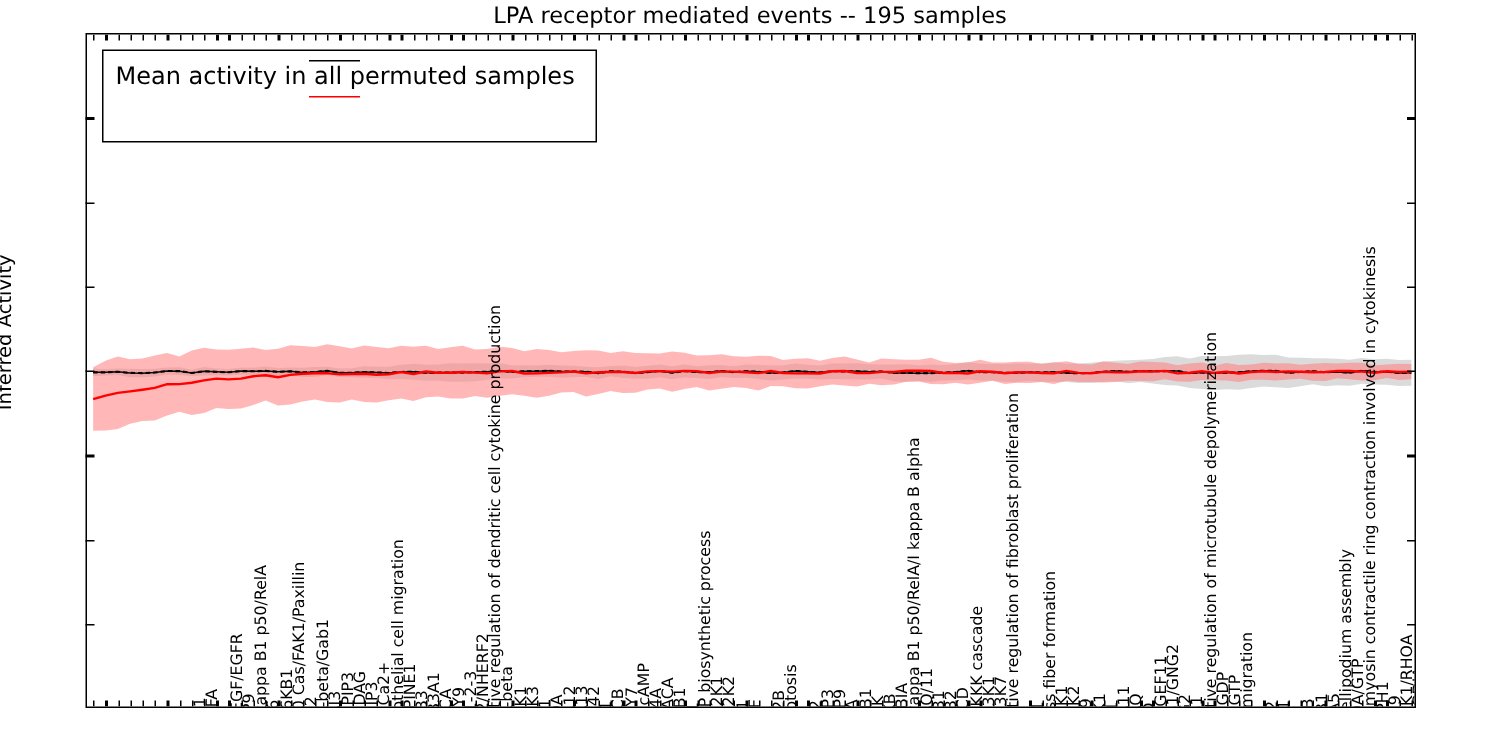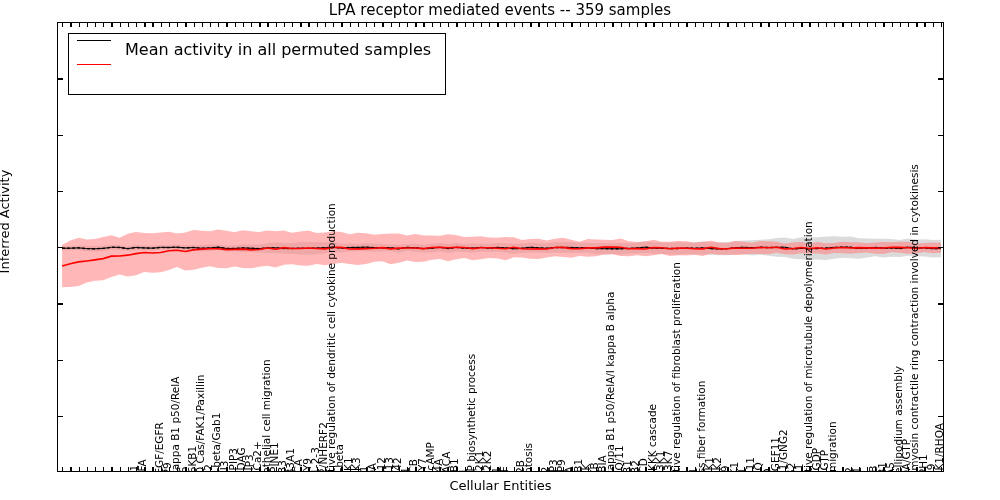--- a/index.html
+++ b/index.html
@@ -36,34 +36,33 @@
             transform:rotate(-90deg);white-space:nowrap;
             font-size:10.5px;line-height:10.5px;color:#000;}
 
   
   #plotsvg{position:absolute;left:0;top:0;}
 
   
   #legend{position:absolute;left:10px;top:10px;
           border:1.3px solid #000;background:#fff;
           padding:6px 14px 6px 8px;}
-  .legrow{display:flex;align-items:flex-start;height:24px;}
+  .legrow{display:flex;align-items:center;height:24px;flex-direction:column;}
   .legline{width:34px;height:0;border-top:1.6px solid #000;margin-right:14px;}
   .legline.red{border-top-color:#ff0000;}
   .legtext{font-size:16px;color:#000;white-space:nowrap;}
 </style>
 </head>
 <body>
 
 <div id="fig">
 
-  <div id="title">LPA receptor mediated events -- 359 samples</div>
+  <div id="title">LPA receptor mediated events -- 195 samples</div>
 
   <div id="ylabel">Inferred Activity</div>
-  <div id="xlabel">Cellular Entities</div>
 
   <div id="axes">
     <svg id="plotsvg" width="887" height="450">
       <g id="bands">
           <path d="M 4.106481481481482 222.68056346301654 L 12.319444444444446 223.18674727439657 L 20.53240740740741 222.72113921957236 L 28.745370370370374 222.7710666742484 L 36.958333333333336 223.08191073777826 L 45.1712962962963 222.79223574222607 L 53.38425925925927 221.96352976024625 L 61.59722222222223 221.88852968674655 L 69.81018518518519 223.50851865971688 L 78.02314814814815 221.71246369339661 L 86.23611111111111 222.6084180244863 L 94.44907407407408 222.93175911697506 L 102.66203703703705 222.06241144226206 L 110.87500000000001 222.2180715808664 L 119.08796296296298 221.4079334040872 L 127.30092592592594 222.34115450842467 L 135.5138888888889 222.04706318615766 L 143.72685185185188 222.1522539200138 L 151.93981481481484 221.6228357782327 L 160.1527777777778 221.52461173394275 L 168.36574074074076 222.6901607351617 L 176.57870370370372 222.4169488959932 L 184.79166666666669 221.12986729202765 L 193.00462962962965 221.57397963140522 L 201.2175925925926 221.43123722627507 L 209.43055555555557 220.17659387539533 L 217.64351851851853 219.55470745843922 L 225.8564814814815 220.23714665388235 L 234.06944444444446 219.96660977545068 L 242.28240740740742 219.08406191940597 L 250.49537037037038 219.2582168435196 L 258.70833333333337 219.09447629558534 L 266.9212962962963 219.3210012947318 L 275.1342592592593 219.00318144792476 L 283.34722222222223 220.65219636806975 L 291.5601851851852 220.58014422137163 L 299.77314814814815 220.69011630742622 L 307.98611111111114 220.2468290909445 L 316.1990740740741 220.5904000307664 L 324.41203703703707 220.89909659374987 L 332.62500000000006 221.4999533011249 L 340.837962962963 221.78010586209683 L 349.050925925926 221.01053512552733 L 357.2638888888889 220.7146033881257 L 365.4768518518519 221.74486080525037 L 373.68981481481484 220.79922953129082 L 381.9027777777778 220.00703841952873 L 390.11574074074076 221.09697149777074 L 398.32870370370375 220.03002062214637 L 406.5416666666667 221.08643817754827 L 414.7546296296297 220.52792030011105 L 422.9675925925926 220.40277361404387 L 431.1805555555556 221.20432793468552 L 439.39351851851853 220.03813287323612 L 447.6064814814815 220.170803205898 L 455.81944444444446 220.7399220785272 L 464.03240740740745 220.54572643498017 L 472.24537037037044 219.3906993324956 L 480.45833333333337 220.20753956505476 L 488.67129629629636 220.61628239869168 L 496.8842592592593 219.32390570772858 L 505.0972222222223 219.3250819226389 L 513.3101851851852 219.16786684570977 L 521.5231481481482 219.76548103887077 L 529.7361111111112 219.98288438169956 L 537.9490740740741 220.0726872925999 L 546.1620370370371 219.87123463725274 L 554.375 220.57396435700198 L 562.587962962963 220.0329073303974 L 570.800925925926 220.26919436923254 L 579.0138888888889 219.63761331205578 L 587.2268518518518 218.35478217292166 L 595.4398148148149 219.5025715606193 L 603.6527777777778 219.58409313982824 L 611.8657407407408 219.7251790550903 L 620.0787037037038 219.30571675715183 L 628.2916666666667 219.4845639267674 L 636.5046296296297 219.12921735782365 L 644.7175925925926 218.506530613383 L 652.9305555555557 219.57142986333352 L 661.1435185185186 219.40054675355552 L 669.3564814814815 218.90288535204704 L 677.5694444444445 218.06437939729705 L 685.7824074074075 217.5518808073056 L 693.9953703703704 217.24420399670302 L 702.2083333333334 216.8352249636135 L 710.4212962962963 216.3615041620702 L 718.6342592592594 215.06298211223043 L 726.8472222222223 214.44840350763602 L 735.0601851851852 215.99773978350632 L 743.2731481481483 214.25039923279505 L 751.4861111111112 214.53360671238107 L 759.6990740740741 214.35058857277923 L 767.9120370370371 213.54295079710693 L 776.1250000000001 213.2236072945498 L 784.337962962963 213.67904327460283 L 792.550925925926 213.42090913110158 L 800.7638888888889 215.3065933780057 L 808.976851851852 215.46047372992803 L 817.1898148148149 215.7702074356865 L 825.4027777777778 215.81698345617812 L 833.6157407407408 216.0963787908672 L 841.8287037037038 216.89573852276555 L 850.0416666666667 215.59019904295522 L 858.2546296296297 216.56241941303472 L 866.4675925925927 216.13079710072776 L 874.6805555555557 216.95334646180774 L 882.8935185185186 216.8180719754344 L 882.8935185185186 234.16589414976258 L 874.6805555555557 234.3974736367481 L 866.4675925925927 233.54968278126293 L 858.2546296296297 233.35366469839065 L 850.0416666666667 232.82820576198597 L 841.8287037037038 234.0898251737935 L 833.6157407407408 233.76744041278727 L 825.4027777777778 234.51325234249873 L 817.1898148148149 233.14029343863632 L 808.976851851852 234.5130151571622 L 800.7638888888889 235.6867562600312 L 792.550925925926 235.1307563940201 L 784.337962962963 234.71011479918738 L 776.1250000000001 235.6909894653866 L 767.9120370370371 236.90858634843414 L 759.6990740740741 236.5020860823319 L 751.4861111111112 236.935691941695 L 743.2731481481483 236.34272891929447 L 735.0601851851852 235.67347382605996 L 726.8472222222223 234.07903210684225 L 718.6342592592594 233.73110337274858 L 710.4212962962963 232.71844626691322 L 702.2083333333334 231.72768308093728 L 693.9953703703704 232.5216255578596 L 685.7824074074075 231.1300779110918 L 677.5694444444445 231.58141365373496 L 669.3564814814815 232.36581000332555 L 661.1435185185186 232.28665911079372 L 652.9305555555557 231.64031485417468 L 644.7175925925926 231.4906080036812 L 636.5046296296297 231.55472559448444 L 628.2916666666667 230.79343684352784 L 620.0787037037038 231.68583789527227 L 611.8657407407408 231.41743715388074 L 603.6527777777778 230.6713932497091 L 595.4398148148149 230.65389494910568 L 587.2268518518518 230.05236690480658 L 579.0138888888889 230.42548423300667 L 570.800925925926 230.5951634665794 L 562.587962962963 231.4209069179318 L 554.375 230.94600294263145 L 546.1620370370371 231.4439752390288 L 537.9490740740741 231.23491887316078 L 529.7361111111112 229.37723525076788 L 521.5231481481482 229.98310931189081 L 513.3101851851852 229.92300682605728 L 505.0972222222223 229.80978261676847 L 496.8842592592593 229.74327958039407 L 488.67129629629636 230.0191097300068 L 480.45833333333337 229.57460510262825 L 472.24537037037044 229.25319709390754 L 464.03240740740745 230.05206618650539 L 455.81944444444446 230.7118534672577 L 447.6064814814815 229.59080390626664 L 439.39351851851853 228.8377543299983 L 431.1805555555556 229.06927192468163 L 422.9675925925926 228.40469295752231 L 414.7546296296297 229.72423823236204 L 406.5416666666667 229.05157046356598 L 398.32870370370375 228.66569853258372 L 390.11574074074076 229.8349373477789 L 381.9027777777778 228.50734108051108 L 373.68981481481484 229.49730094733567 L 365.4768518518519 229.52848552570194 L 357.2638888888889 228.97148984761128 L 349.050925925926 227.85779237846435 L 340.837962962963 229.8500215000267 L 332.62500000000006 228.11539282504168 L 324.41203703703707 228.47799241805416 L 316.1990740740741 228.7547073475123 L 307.98611111111114 228.14949637915933 L 299.77314814814815 228.19705576847016 L 291.5601851851852 228.49720001040848 L 283.34722222222223 229.39222663880426 L 275.1342592592593 229.3457266791449 L 266.9212962962963 230.23097812434014 L 258.70833333333337 231.1526614512161 L 250.49537037037038 231.5666723243384 L 242.28240740740742 231.48982091203453 L 234.06944444444446 230.91001422862143 L 225.8564814814815 230.75693439112106 L 217.64351851851853 230.10229959678728 L 209.43055555555557 229.722592748277 L 201.2175925925926 229.84993558418196 L 193.00462962962965 228.98971810483994 L 184.79166666666669 228.89656408698042 L 176.57870370370372 228.54777538023436 L 168.36574074074076 228.4117218792266 L 160.1527777777778 226.93603482980146 L 151.93981481481484 228.37264764136114 L 143.72685185185188 228.40051367880855 L 135.5138888888889 227.06782326147945 L 127.30092592592594 227.40305707220605 L 119.08796296296298 227.11328047349045 L 110.87500000000001 226.75025442523267 L 102.66203703703705 226.73360138120023 L 94.44907407407408 227.3958410797344 L 86.23611111111111 227.2077032037293 L 78.02314814814815 227.25012114488624 L 69.81018518518519 227.74923896894344 L 61.59722222222223 226.9746916383155 L 53.38425925925927 226.6444998523478 L 45.1712962962963 227.9565695855509 L 36.958333333333336 228.44781878793975 L 28.745370370370374 228.4493833684557 L 20.53240740740741 226.99980469028011 L 12.319444444444446 227.2806212955409 L 4.106481481481482 227.79312928744216 Z" fill="#bdbdbd" fill-opacity="0.55" stroke="none"></path>
           <path d="M 4.106481481481482 221.84299042973987 L 12.319444444444446 217.52025523858208 L 20.53240740740741 214.7477153586486 L 28.745370370370374 216.42743991155234 L 36.958333333333336 215.97689407555708 L 45.1712962962963 213.96122794005686 L 53.38425925925927 212.31196626240734 L 61.59722222222223 214.64992272473262 L 69.81018518518519 210.72229724886637 L 78.02314814814815 208.896291695622 L 86.23611111111111 209.93662809893186 L 94.44907407407408 210.1546280164669 L 102.66203703703705 209.5424600391571 L 110.87500000000001 208.68224572041768 L 119.08796296296298 210.40401277785537 L 127.30092592592594 209.5554198834314 L 135.5138888888889 207.0935734104116 L 143.72685185185188 207.65474382910298 L 151.93981481481484 208.2692387889148 L 160.1527777777778 206.53983893555974 L 168.36574074074076 207.8420055949236 L 176.57870370370372 209.26160723484315 L 184.79166666666669 207.32394182453027 L 193.00462962962965 208.37142854396294 L 201.2175925925926 209.0964736396902 L 209.43055555555557 207.4790928141204 L 217.64351851851853 208.19947088821706 L 225.8564814814815 207.484620292041 L 234.06944444444446 209.68851816683565 L 242.28240740740742 208.46359215697103 L 250.49537037037038 207.42352614688417 L 258.70833333333337 209.93312050376682 L 266.9212962962963 209.61718406285075 L 275.1342592592593 208.24734474957998 L 283.34722222222223 208.97187980932244 L 291.5601851851852 211.14080123738927 L 299.77314814814815 209.6872757983599 L 307.98611111111114 210.34230954761813 L 316.1990740740741 211.77494771397647 L 324.41203703703707 210.98716926500305 L 332.62500000000006 210.47366649512978 L 340.837962962963 210.60713954687634 L 349.050925925926 212.4147823108392 L 357.2638888888889 211.1027116832706 L 365.4768518518519 212.39183472531184 L 373.68981481481484 212.47982860277037 L 381.9027777777778 212.74038012017544 L 390.11574074074076 211.3207263116825 L 398.32870370370375 212.22632804302233 L 406.5416666666667 213.9340691680479 L 414.7546296296297 213.86430808389417 L 422.9675925925926 213.22826648628387 L 431.1805555555556 214.51983594024452 L 439.39351851851853 214.76843914949123 L 447.6064814814815 214.1064802331754 L 455.81944444444446 214.27895412180635 L 464.03240740740745 216.9255661029685 L 472.24537037037044 216.11563481123912 L 480.45833333333337 215.84296344289123 L 488.67129629629636 217.4852201338288 L 496.8842592592593 215.74570498289387 L 505.0972222222223 214.73403541961812 L 513.3101851851852 216.6389102430787 L 521.5231481481482 218.64135611174893 L 529.7361111111112 216.07564106768353 L 537.9490740740741 216.53622987899269 L 546.1620370370371 216.75035088176085 L 554.375 216.89732413029063 L 562.587962962963 215.459772721397 L 570.800925925926 218.24516326695033 L 579.0138888888889 218.9669519200811 L 587.2268518518518 218.5948398584135 L 595.4398148148149 216.79498011551163 L 603.6527777777778 218.72193539751296 L 611.8657407407408 218.6253566902478 L 620.0787037037038 218.09631697859706 L 628.2916666666667 218.1679736140328 L 636.5046296296297 219.69075033056072 L 644.7175925925926 218.706580665942 L 652.9305555555557 217.78144733792712 L 661.1435185185186 219.49085870502842 L 669.3564814814815 219.99686917487895 L 677.5694444444445 217.94840343555663 L 685.7824074074075 218.84436578327552 L 693.9953703703704 219.67535724165853 L 702.2083333333334 218.000920523368 L 710.4212962962963 218.31565575583426 L 718.6342592592594 218.68055267097694 L 726.8472222222223 220.5550620926239 L 735.0601851851852 219.41426253616663 L 743.2731481481483 218.6490563180349 L 751.4861111111112 220.78595659418872 L 759.6990740740741 218.99509287125372 L 767.9120370370371 220.3109490112684 L 776.1250000000001 220.02225973237182 L 784.337962962963 218.76450047874317 L 792.550925925926 219.34071412383346 L 800.7638888888889 219.16607480192766 L 808.976851851852 220.14889999209944 L 817.1898148148149 219.5229726951287 L 825.4027777777778 218.92669725537755 L 833.6157407407408 219.374752935771 L 841.8287037037038 218.85534992581253 L 850.0416666666667 218.83876009770373 L 858.2546296296297 220.41674349742922 L 866.4675925925927 219.98845168443688 L 874.6805555555557 219.47092032812776 L 882.8935185185186 219.73744477051926 L 882.8935185185186 229.75946458321383 L 874.6805555555557 230.3597279513094 L 866.4675925925927 228.96721652694868 L 858.2546296296297 230.555798493999 L 850.0416666666667 230.68399384498053 L 841.8287037037038 229.85352826175725 L 833.6157407407408 229.12026165835348 L 825.4027777777778 231.0022853124885 L 817.1898148148149 230.80325202772812 L 808.976851851852 229.52863844946157 L 800.7638888888889 230.04474922213686 L 792.550925925926 230.71104173165716 L 784.337962962963 230.21203111220464 L 776.1250000000001 230.11728185282882 L 767.9120370370371 231.60666438430295 L 759.6990740740741 230.61488462756915 L 751.4861111111112 230.46891251184255 L 743.2731481481483 230.32390104008925 L 735.0601851851852 231.4974859129207 L 726.8472222222223 231.30816412033127 L 718.6342592592594 229.81457196345474 L 710.4212962962963 231.1581675079766 L 702.2083333333334 230.96903311480796 L 693.9953703703704 230.80596698806323 L 685.7824074074075 231.6145438157654 L 677.5694444444445 231.95209624013455 L 669.3564814814815 231.63308903055037 L 661.1435185185186 231.73818918215028 L 652.9305555555557 230.7820931462617 L 644.7175925925926 233.05064784367147 L 636.5046296296297 231.69488727905758 L 628.2916666666667 232.3770125582156 L 620.0787037037038 232.21550928518943 L 611.8657407407408 232.98190738511383 L 603.6527777777778 230.8953736374283 L 595.4398148148149 232.17133009742588 L 587.2268518518518 233.30770094097912 L 579.0138888888889 232.22822266170334 L 570.800925925926 233.1260783902752 L 562.587962962963 233.0120779985208 L 554.375 231.2591650047402 L 546.1620370370371 231.52630331440113 L 537.9490740740741 233.29749212836984 L 529.7361111111112 233.7642008858051 L 521.5231481481482 232.89666355871557 L 513.3101851851852 234.65598207183504 L 505.0972222222223 233.95635226166712 L 496.8842592592593 233.2674573832429 L 488.67129629629636 234.43617288955878 L 480.45833333333337 235.92983809317056 L 472.24537037037044 235.77769262763908 L 464.03240740740745 234.45531549997705 L 455.81944444444446 234.31839683256874 L 447.6064814814815 237.33054803814375 L 439.39351851851853 235.58982769849032 L 431.1805555555556 234.9232430916694 L 422.9675925925926 236.2328022374234 L 414.7546296296297 237.37091766703006 L 406.5416666666667 234.92111710995096 L 398.32870370370375 236.31712248038934 L 390.11574074074076 238.15095959598315 L 381.9027777777778 236.07956878401666 L 373.68981481481484 236.63026618394937 L 365.4768518518519 238.86535930873282 L 357.2638888888889 238.9185631336491 L 349.050925925926 237.612295629321 L 340.837962962963 239.6658677279317 L 332.62500000000006 241.33377842213463 L 324.41203703703707 238.3472126738219 L 316.1990740740741 238.7478600379654 L 307.98611111111114 240.87803087986632 L 299.77314814814815 242.11202337601364 L 291.5601851851852 240.90620002168853 L 283.34722222222223 239.79644313592343 L 275.1342592592593 240.9002728619899 L 266.9212962962963 242.18939741577253 L 258.70833333333337 240.9583755143336 L 250.49537037037038 242.67686831525566 L 242.28240740740742 242.61034421730452 L 234.06944444444446 241.36668709726158 L 225.8564814814815 241.87354747995357 L 217.64351851851853 244.40139822985316 L 209.43055555555557 242.64230484568805 L 201.2175925925926 243.8594677582793 L 193.00462962962965 245.34589515065156 L 184.79166666666669 244.93084404197842 L 176.57870370370372 243.40089282751822 L 168.36574074074076 245.35899292916577 L 160.1527777777778 245.03410015497255 L 151.93981481481484 243.34741733506036 L 143.72685185185188 244.64274229172412 L 135.5138888888889 246.66269874382343 L 127.30092592592594 247.38229074465465 L 119.08796296296298 244.00777589557111 L 110.87500000000001 246.94402186536735 L 102.66203703703705 249.36226740833132 L 94.44907407407408 249.7030039723538 L 86.23611111111111 248.93269483361752 L 78.02314814814815 252.34956506675465 L 69.81018518518519 253.6113996110436 L 61.59722222222223 251.47992368248015 L 53.38425925925927 253.93973090305252 L 45.1712962962963 257.29820641957616 L 36.958333333333336 257.71793038852263 L 28.745370370370374 259.462340284554 L 20.53240740740741 263.00446589319574 L 12.319444444444446 264.0428298336383 L 4.106481481481482 264.20718484062564 Z" fill="#ff7b7b" fill-opacity="0.55" stroke="none"></path>
         </g>
       <g id="lines">
           <path d="M 4.106481481481482 225.23684637522936 L 12.319444444444446 225.23368428496875 L 20.53240740740741 224.86047195492628 L 28.745370370370374 225.61022502135205 L 36.958333333333336 225.764864762859 L 45.1712962962963 225.37440266388847 L 53.38425925925927 224.30401480629703 L 61.59722222222223 224.43161066253106 L 69.81018518518519 225.62887881433014 L 78.02314814814815 224.4812924191414 L 86.23611111111111 224.90806061410777 L 94.44907407407408 225.16380009835473 L 102.66203703703705 224.39800641173116 L 110.87500000000001 224.48416300304953 L 119.08796296296298 224.26060693878884 L 127.30092592592594 224.87210579031537 L 135.5138888888889 224.55744322381855 L 143.72685185185188 225.27638379941118 L 151.93981481481484 224.99774170979697 L 160.1527777777778 224.23032328187213 L 168.36574074074076 225.55094130719414 L 176.57870370370372 225.48236213811376 L 184.79166666666669 225.01321568950405 L 193.00462962962965 225.2818488681226 L 201.2175925925926 225.64058640522853 L 209.43055555555557 224.94959331183617 L 217.64351851851853 224.82850352761324 L 225.8564814814815 225.49704052250172 L 234.06944444444446 225.43831200203604 L 242.28240740740742 225.28694141572026 L 250.49537037037038 225.412444583929 L 258.70833333333337 225.12356887340073 L 266.9212962962963 224.77598970953596 L 275.1342592592593 224.17445406353485 L 283.34722222222223 225.022211503437 L 291.5601851851852 224.53867211589005 L 299.77314814814815 224.44358603794817 L 307.98611111111114 224.19816273505188 L 316.1990740740741 224.67255368913933 L 324.41203703703707 224.68854450590203 L 332.62500000000006 224.8076730630833 L 340.837962962963 225.81506368106176 L 349.050925925926 224.43416375199584 L 357.2638888888889 224.84304661786848 L 365.4768518518519 225.63667316547617 L 373.68981481481484 225.14826523931325 L 381.9027777777778 224.25718975001988 L 390.11574074074076 225.46595442277481 L 398.32870370370375 224.34785957736506 L 406.5416666666667 225.06900432055713 L 414.7546296296297 225.12607926623656 L 422.9675925925926 224.4037332857831 L 431.1805555555556 225.13679992968358 L 439.39351851851853 224.4379436016172 L 447.6064814814815 224.88080355608233 L 455.81944444444446 225.72588777289243 L 464.03240740740745 225.29889631074278 L 472.24537037037044 224.32194821320155 L 480.45833333333337 224.8910723338415 L 488.67129629629636 225.31769606434924 L 496.8842592592593 224.53359264406137 L 505.0972222222223 224.5674322697037 L 513.3101851851852 224.5454368358835 L 521.5231481481482 224.8742951753808 L 529.7361111111112 224.68005981623372 L 537.9490740740741 225.65380308288036 L 546.1620370370371 225.65760493814076 L 554.375 225.7599836498167 L 562.587962962963 225.7269071241646 L 570.800925925926 225.432178917906 L 579.0138888888889 225.03154877253124 L 587.2268518518518 224.2035745388641 L 595.4398148148149 225.07823325486248 L 603.6527777777778 225.12774319476867 L 611.8657407407408 225.57130810448555 L 620.0787037037038 225.49577732621205 L 628.2916666666667 225.13900038514763 L 636.5046296296297 225.34197147615404 L 644.7175925925926 224.9985693085321 L 652.9305555555557 225.6058723587541 L 661.1435185185186 225.8436029321746 L 669.3564814814815 225.6343476776863 L 677.5694444444445 224.822896525516 L 685.7824074074075 224.3409793591987 L 693.9953703703704 224.88291477728131 L 702.2083333333334 224.28145402227537 L 710.4212962962963 224.53997521449168 L 718.6342592592594 224.3970427424895 L 726.8472222222223 224.26371780723912 L 735.0601851851852 225.83560680478314 L 743.2731481481483 225.29656407604475 L 751.4861111111112 225.73464932703806 L 759.6990740740741 225.42633732755556 L 767.9120370370371 225.22576857277053 L 776.1250000000001 224.45729837996817 L 784.337962962963 224.1945790368951 L 792.550925925926 224.27583276256087 L 800.7638888888889 225.4966748190184 L 808.976851851852 224.98674444354512 L 817.1898148148149 224.45525043716142 L 825.4027777777778 225.1651178993384 L 833.6157407407408 224.93190960182721 L 841.8287037037038 225.49278184827955 L 850.0416666666667 224.2092024024706 L 858.2546296296297 224.9580420557127 L 866.4675925925927 224.84023994099533 L 874.6805555555557 225.6754100492779 L 882.8935185185186 225.4919830625985" fill="none" stroke="#000000" stroke-width="1.4" stroke-dasharray="3,2"></path>
           <path d="M 4.106481481481482 225.23684637522936 L 12.319444444444446 225.23368428496875 L 20.53240740740741 224.86047195492628 L 28.745370370370374 225.61022502135205 L 36.958333333333336 225.764864762859 L 45.1712962962963 225.37440266388847 L 53.38425925925927 224.30401480629703 L 61.59722222222223 224.43161066253106 L 69.81018518518519 225.62887881433014 L 78.02314814814815 224.4812924191414 L 86.23611111111111 224.90806061410777 L 94.44907407407408 225.16380009835473 L 102.66203703703705 224.39800641173116 L 110.87500000000001 224.48416300304953 L 119.08796296296298 224.26060693878884 L 127.30092592592594 224.87210579031537 L 135.5138888888889 224.55744322381855 L 143.72685185185188 225.27638379941118 L 151.93981481481484 224.99774170979697 L 160.1527777777778 224.23032328187213 L 168.36574074074076 225.55094130719414 L 176.57870370370372 225.48236213811376 L 184.79166666666669 225.01321568950405 L 193.00462962962965 225.2818488681226 L 201.2175925925926 225.64058640522853 L 209.43055555555557 224.94959331183617 L 217.64351851851853 224.82850352761324 L 225.8564814814815 225.49704052250172 L 234.06944444444446 225.43831200203604 L 242.28240740740742 225.28694141572026 L 250.49537037037038 225.412444583929 L 258.70833333333337 225.12356887340073 L 266.9212962962963 224.77598970953596 L 275.1342592592593 224.17445406353485 L 283.34722222222223 225.022211503437 L 291.5601851851852 224.53867211589005 L 299.77314814814815 224.44358603794817 L 307.98611111111114 224.19816273505188 L 316.1990740740741 224.67255368913933 L 324.41203703703707 224.68854450590203 L 332.62500000000006 224.8076730630833 L 340.837962962963 225.81506368106176 L 349.050925925926 224.43416375199584 L 357.2638888888889 224.84304661786848 L 365.4768518518519 225.63667316547617 L 373.68981481481484 225.14826523931325 L 381.9027777777778 224.25718975001988 L 390.11574074074076 225.46595442277481 L 398.32870370370375 224.34785957736506 L 406.5416666666667 225.06900432055713 L 414.7546296296297 225.12607926623656 L 422.9675925925926 224.4037332857831 L 431.1805555555556 225.13679992968358 L 439.39351851851853 224.4379436016172 L 447.6064814814815 224.88080355608233 L 455.81944444444446 225.72588777289243 L 464.03240740740745 225.29889631074278 L 472.24537037037044 224.32194821320155 L 480.45833333333337 224.8910723338415 L 488.67129629629636 225.31769606434924 L 496.8842592592593 224.53359264406137 L 505.0972222222223 224.5674322697037 L 513.3101851851852 224.5454368358835 L 521.5231481481482 224.8742951753808 L 529.7361111111112 224.68005981623372 L 537.9490740740741 225.65380308288036 L 546.1620370370371 225.65760493814076 L 554.375 225.7599836498167 L 562.587962962963 225.7269071241646 L 570.800925925926 225.432178917906 L 579.0138888888889 225.03154877253124 L 587.2268518518518 224.2035745388641 L 595.4398148148149 225.07823325486248 L 603.6527777777778 225.12774319476867 L 611.8657407407408 225.57130810448555 L 620.0787037037038 225.49577732621205 L 628.2916666666667 225.13900038514763 L 636.5046296296297 225.34197147615404 L 644.7175925925926 224.9985693085321 L 652.9305555555557 225.6058723587541 L 661.1435185185186 225.8436029321746 L 669.3564814814815 225.6343476776863 L 677.5694444444445 224.822896525516 L 685.7824074074075 224.3409793591987 L 693.9953703703704 224.88291477728131 L 702.2083333333334 224.28145402227537 L 710.4212962962963 224.53997521449168 L 718.6342592592594 224.3970427424895 L 726.8472222222223 224.26371780723912 L 735.0601851851852 225.83560680478314 L 743.2731481481483 225.29656407604475 L 751.4861111111112 225.73464932703806 L 759.6990740740741 225.42633732755556 L 767.9120370370371 225.22576857277053 L 776.1250000000001 224.45729837996817 L 784.337962962963 224.1945790368951 L 792.550925925926 224.27583276256087 L 800.7638888888889 225.4966748190184 L 808.976851851852 224.98674444354512 L 817.1898148148149 224.45525043716142 L 825.4027777777778 225.1651178993384 L 833.6157407407408 224.93190960182721 L 841.8287037037038 225.49278184827955 L 850.0416666666667 224.2092024024706 L 858.2546296296297 224.9580420557127 L 866.4675925925927 224.84023994099533 L 874.6805555555557 225.6754100492779 L 882.8935185185186 225.4919830625985" fill="none" stroke="#000000" stroke-width="1" stroke-opacity="0.95"></path>

